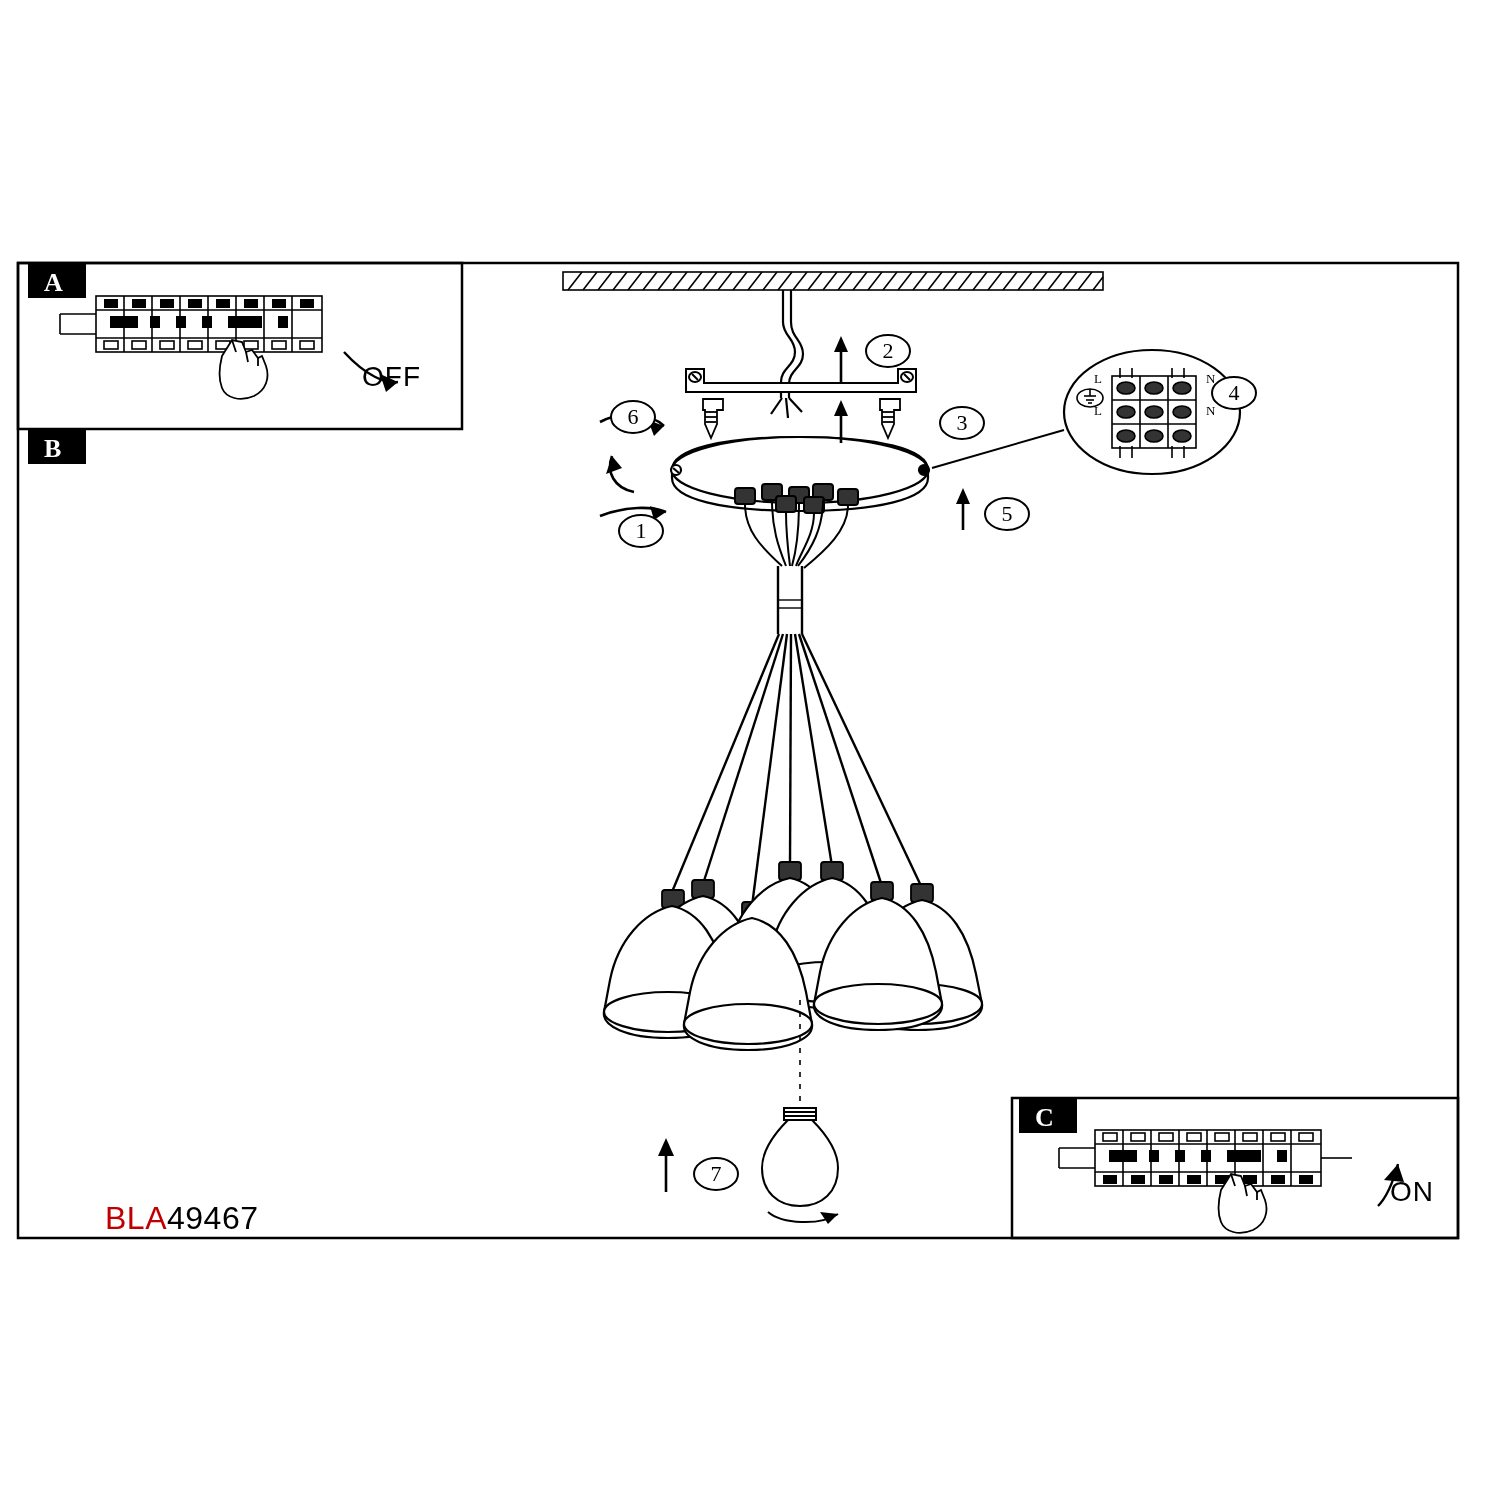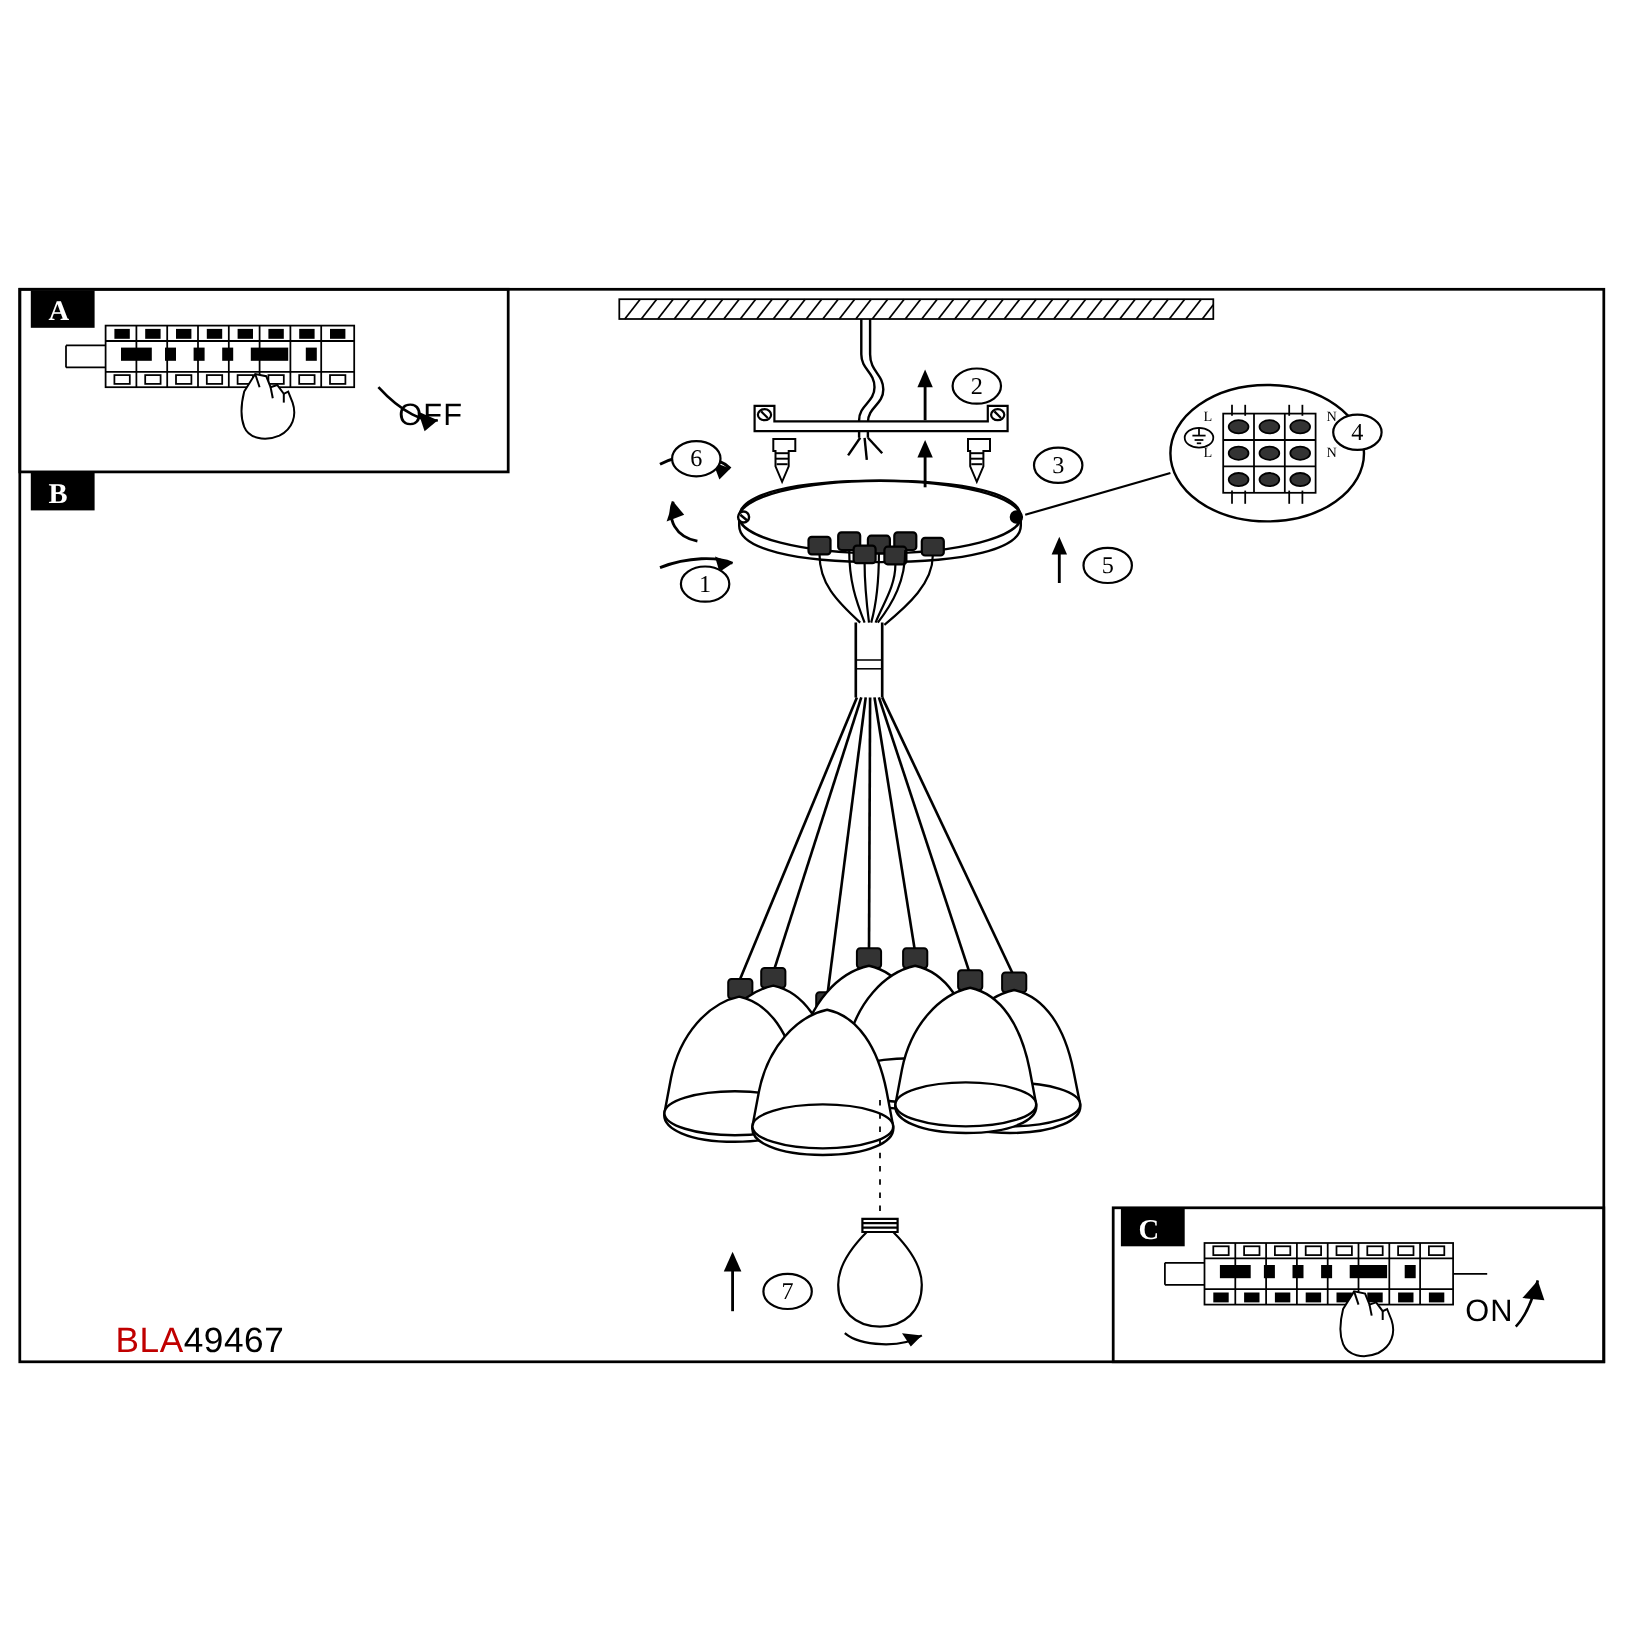--- a/index.html
+++ b/index.html
@@ -457,21 +457,21 @@
       <ellipse cx="716" cy="1174" rx="22" ry="16"></ellipse>
     </g>
 
   </svg>
 
   <div class="label-text panel-letter" style="left:44px; top:268px;">A</div>
   <div class="label-text panel-letter" style="left:44px; top:434px;">B</div>
   <div class="label-text panel-letter" style="left:1035px; top:1103px;">C</div>
 
   <div class="label-text off-on" style="left:362px; top:361px;">OFF</div>
-  <div class="label-text off-on" style="left:1332px; top:1176px;">ON</div>
+  <div class="label-text off-on" style="left:1390px; top:1176px;">ON</div>
 
   <div class="label-text step-num" style="left:633px; top:404px; transform:translateX(-50%);">6</div>
   <div class="label-text step-num" style="left:641px; top:518px; transform:translateX(-50%);">1</div>
   <div class="label-text step-num" style="left:888px; top:338px; transform:translateX(-50%);">2</div>
   <div class="label-text step-num" style="left:962px; top:410px; transform:translateX(-50%);">3</div>
   <div class="label-text step-num" style="left:1234px; top:380px; transform:translateX(-50%);">4</div>
   <div class="label-text step-num" style="left:1007px; top:501px; transform:translateX(-50%);">5</div>
   <div class="label-text step-num" style="left:716px; top:1161px; transform:translateX(-50%);">7</div>
 
   <div class="label-text terminal-letter" style="left:1094px; top:371px;">L</div>

